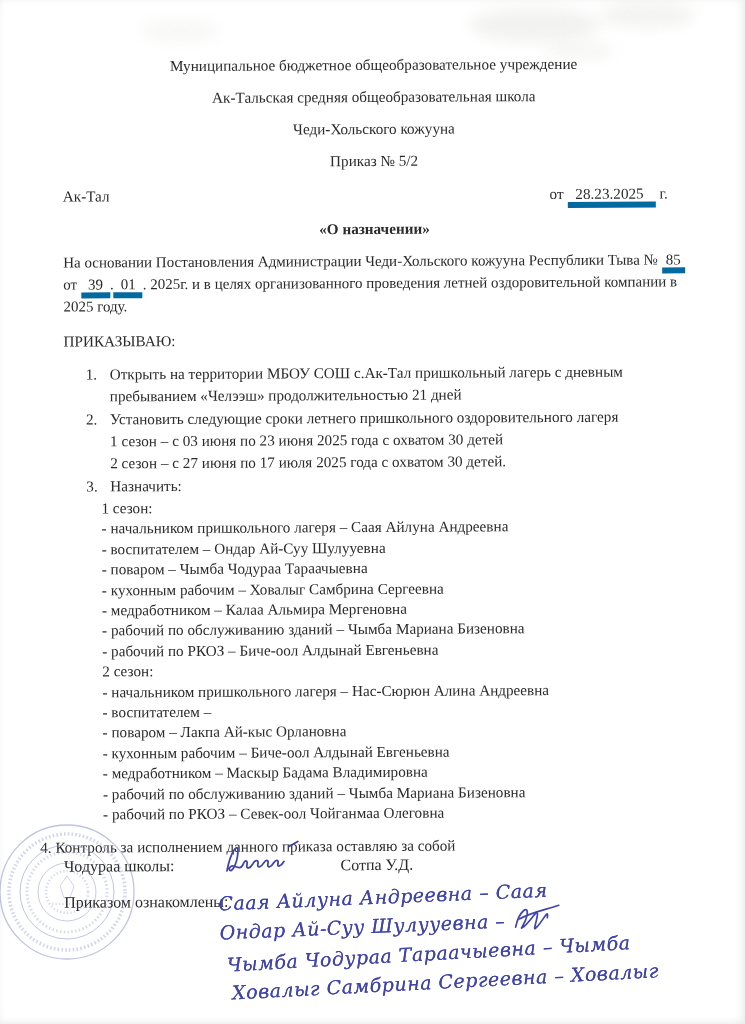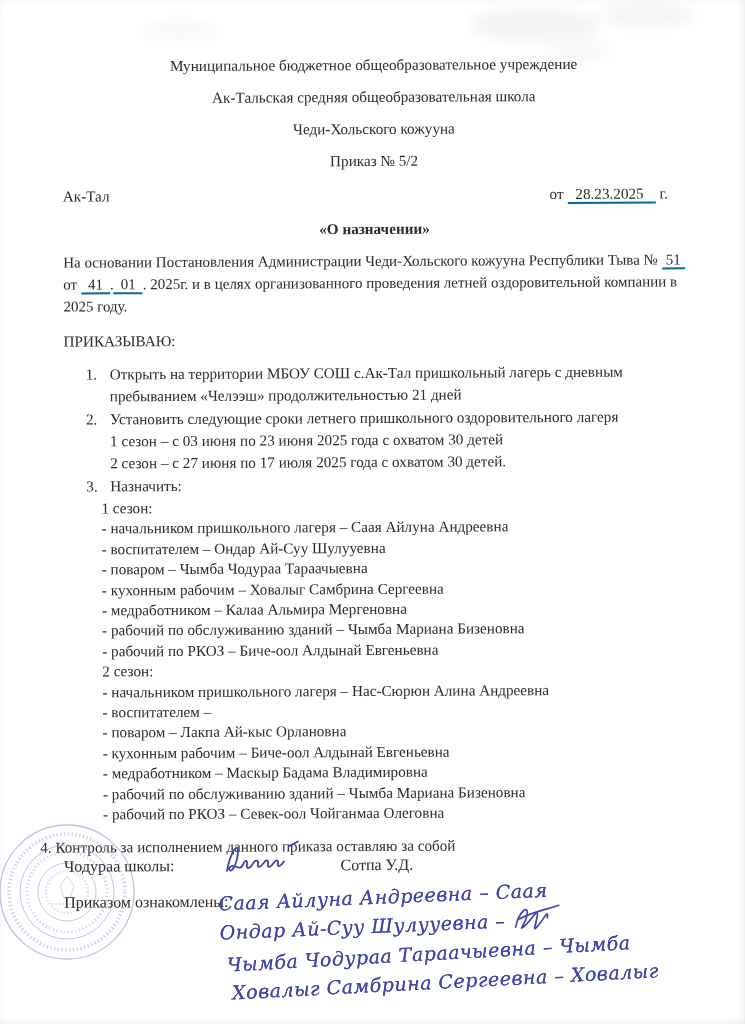--- a/index.html
+++ b/index.html
@@ -16,21 +16,21 @@
   .content {
     position:absolute; left:0; top:0; right:0;
     padding:54px 58px 0 64px;
     transform:rotate(-0.3deg);
     font-size:15.2px;
     line-height:22px;
   }
   .smudge { position:absolute; background:#b9b9b0; border-radius:50%; filter:blur(7px); }
   .hdr-line { text-align:center; height:32px; }
   .place-date { display:flex; justify-content:space-between; align-items:baseline; margin-top:2px; padding-right:18px; }
-  .uline { border-bottom:2px solid #0369a1; }
+  .uline { border-bottom:6px solid #0369a1; }
   .date-val { padding:0 12px 0 8px; }
   .subject { text-align:center; font-weight:bold; margin-top:12px; }
   .preamble { margin-top:10px; font-size:15px; }
   .n-ul { padding:0 4px; }
   .d-ul { padding:0 7px; }
   .order-word { margin-top:13px; }
   .items { margin-top:11px; margin-left:22px; }
   .item { display:flex; margin-bottom:1px; }
   .item-num { width:24px; flex:none; }
   .item-body { flex:1; }
@@ -77,22 +77,22 @@
       <span>
         <span>от</span>
         <span class="uline date-val">28.23.2025</span>
         <span>г.</span>
       </span>
     </div>
 
     <div class="subject">«О назначении»</div>
 
     <div class="preamble">
-      <span>На основании Постановления Администрации Чеди-Хольского кожууна Республики Тыва № </span><span class="uline n-ul">51</span><br>
-      <span>от </span><span class="uline d-ul">41</span><span>.</span><span class="uline d-ul">01</span><span>. 2025г. и в целях организованного проведения летней оздоровительной компании в 2025 году.</span>
+      <span>На основании Постановления Администрации Чеди-Хольского кожууна Республики Тыва № </span><span class="uline n-ul">85</span><br>
+      <span>от </span><span class="uline d-ul">39</span><span>.</span><span class="uline d-ul">01</span><span>. 2025г. и в целях организованного проведения летней оздоровительной компании в 2025 году.</span>
     </div>
 
     <div class="order-word">ПРИКАЗЫВАЮ:</div>
 
     <div class="items">
       <div class="item">
         <span class="item-num">1.</span>
         <span class="item-body">Открыть на территории МБОУ СОШ с.Ак-Тал пришкольный лагерь с дневным пребыванием «Челээш» продолжительностью 21 дней</span>
       </div>
       <div class="item">

